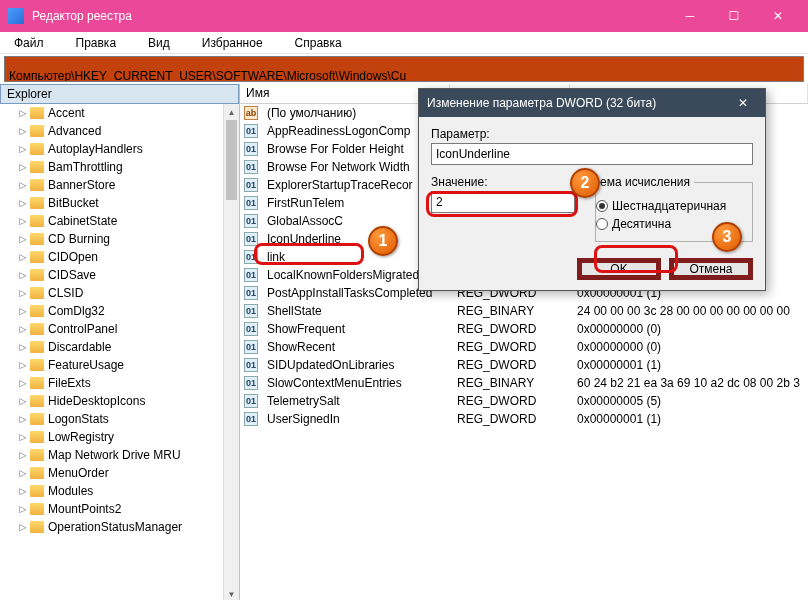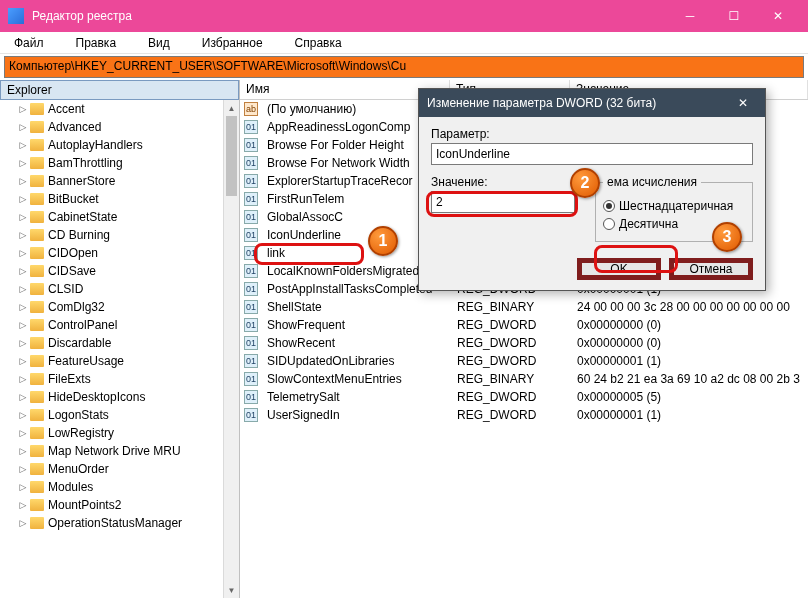--- a/index.html
+++ b/index.html
@@ -3,48 +3,48 @@
 <meta charset="utf-8">
 <style>
 * { box-sizing: border-box; margin: 0; padding: 0; }
 body { font-family: "Segoe UI", Tahoma, sans-serif; font-size: 12px; background: #fff; width: 808px; height: 600px; position: relative; overflow: hidden; }
 .titlebar { background: #ec4899; height: 32px; display: flex; align-items: center; padding: 0 8px; color: #fff; }
 .titlebar .app-icon { width: 16px; height: 16px; margin-right: 8px; background: linear-gradient(135deg,#4a9eff,#2a6ed8); display: inline-block; }
 .titlebar .title { flex: 1; font-size: 12px; }
 .titlebar .win-btn { width: 44px; height: 32px; display: flex; align-items: center; justify-content: center; color: #fff; }
 .menubar { height: 22px; background: #fff; display: flex; align-items: center; padding: 0 6px; border-bottom: 1px solid #e5e5e5; gap: 16px; }
 .menubar .menu-item { padding: 2px 8px; font-size: 12px; }
-.addressbar { height: 22px; border: 1px solid #7a7a7a; margin: 2px 4px; padding: 2px 4px; font-size: 12px; background: #f97316; white-space: nowrap; overflow: hidden; }
+.addressbar { height: 14px; border: 1px solid #7a7a7a; margin: 2px 4px; padding: 12px 4px; font-size: 12px; background: #c2410c; white-space: nowrap; overflow: hidden; }
 .main { display: flex; height: calc(100% - 82px); }
 .tree-pane { width: 240px; border-right: 1px solid #c0c0c0; overflow-y: auto; background: #fff; }
 .tree-header { background: #d8e6f2; border: 1px solid #7a9ac0; padding: 2px 6px; font-weight: 400; font-size: 12px; }
 .tree-item { display: flex; align-items: center; padding: 1px 4px 1px 18px; height: 18px; white-space: nowrap; }
 .tree-item .expander { width: 10px; height: 10px; margin-right: 2px; font-size: 9px; color: #666; display: inline-flex; align-items: center; justify-content: center; }
 .tree-item .folder-icon { width: 14px; height: 12px; background: linear-gradient(#ffd86b,#f0b23e); border-radius: 1px; margin-right: 4px; flex-shrink: 0; }
 .list-pane { flex: 1; overflow: auto; background: #fff; }
 .list-header { display: flex; background: #fff; border-bottom: 1px solid #d0d0d0; height: 20px; }
 .list-header .col { padding: 2px 6px; border-right: 1px solid #e0e0e0; font-size: 12px; }
 .col-name { width: 210px; }
 .col-type { width: 120px; }
 .col-data { flex: 1; }
 .list-row { display: flex; align-items: center; height: 18px; padding: 0; }
 .list-row .cell { padding: 1px 6px; font-size: 12px; white-space: nowrap; overflow: hidden; }
-.reg-icon { width: 14px; height: 14px; margin-left: 4px; margin-right: 3px; display: inline-flex; align-items: center; justify-content: center; font-size: 9px; flex-shrink: 0; border: 1px solid #8aa; background: #dff0fa; color: #246; font-weight: normal; text-align: right; }
+.reg-icon { width: 14px; height: 14px; margin-left: 4px; margin-right: 3px; display: inline-flex; align-items: center; justify-content: center; font-size: 9px; flex-shrink: 0; border: 1px solid #8aa; background: #dff0fa; color: #246; font-weight: bold; text-align: right; }
 .reg-icon.sz { background: #ffe8cc; border-color: #c08040; color: #804000; }
 .highlight-box { position: absolute; border: 3px solid #d11; border-radius: 8px; pointer-events: none; }
 .callout { position: absolute; width: 30px; height: 30px; border-radius: 50%; background: radial-gradient(circle at 35% 30%, #ff9a3c, #e05a00); border: 2px solid #b04000; color: #fff; font-weight: bold; font-size: 16px; display: flex; align-items: center; justify-content: center; box-shadow: 1px 1px 3px rgba(0,0,0,0.4); pointer-events: none; }
 .dialog { position: absolute; left: 418px; top: 88px; width: 348px; background: #f0f0f0; border: 1px solid #555; box-shadow: 3px 3px 10px rgba(0,0,0,0.3); }
 .dialog .dlg-title { background: #3a4a5a; color: #fff; height: 28px; display: flex; align-items: center; padding: 0 8px; font-size: 12px; }
 .dialog .dlg-title .dlg-x { margin-left: auto; width: 28px; height: 28px; display: flex; align-items: center; justify-content: center; }
 .dialog .dlg-body { padding: 10px 12px; font-size: 12px; }
 .dialog label.field-label { display: block; margin-bottom: 2px; }
 .dialog input[type="text"] { width: 100%; border: 1px solid #7a7a7a; padding: 3px 4px; font-size: 12px; background: #fff; }
 .dialog .row { display: flex; gap: 20px; margin-top: 10px; }
 .dialog .value-col { flex: 0 0 144px; }
-.dialog fieldset { border: 1px solid #b0b0b0; padding: 6px 7px 10px; font-size: 12px; }
+.dialog fieldset { border: 1px solid #b0b0b0; padding: 6px 0 10px; font-size: 12px; }
 .dialog fieldset legend { padding: 0 4px; }
 .dialog .radio-row { display: flex; align-items: center; margin-top: 4px; gap: 4px; }
 .dialog .radio { width: 12px; height: 12px; border: 1px solid #555; border-radius: 50%; display: inline-flex; align-items: center; justify-content: center; background: #fff; }
 .dialog .radio.checked::after { content: ""; width: 6px; height: 6px; background: #333; border-radius: 50%; }
 .dialog .buttons { display: flex; justify-content: flex-end; gap: 8px; margin-top: 16px; }
 .dialog .btn { width: 84px; height: 22px; border: 5px solid #7f1d1d; background: #e6e6e6; font-size: 12px; display: flex; align-items: center; justify-content: center; }
 .scrollbar-v { position: absolute; right: 0; top: 20px; bottom: 0; width: 16px; background: #f0f0f0; border-left: 1px solid #dadada; }
 .scrollbar-v .thumb { position: absolute; left: 2px; right: 2px; top: 16px; height: 80px; background: #c2c2c2; }
 .scrollbar-v .arrow { position: absolute; left: 0; right: 0; height: 16px; background: #f0f0f0; display: flex; align-items: center; justify-content: center; font-size: 8px; color: #666; }
 .scrollbar-v .arrow.up { top: 0; }

